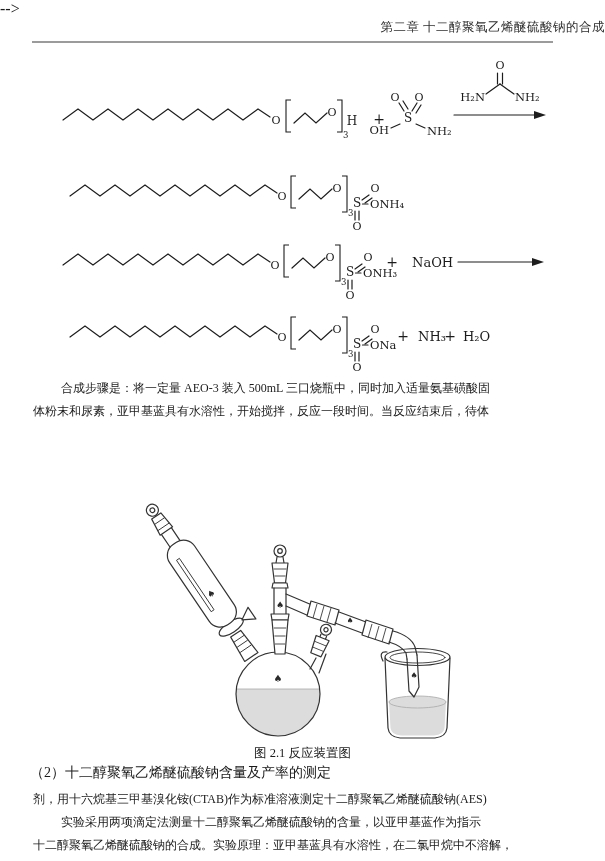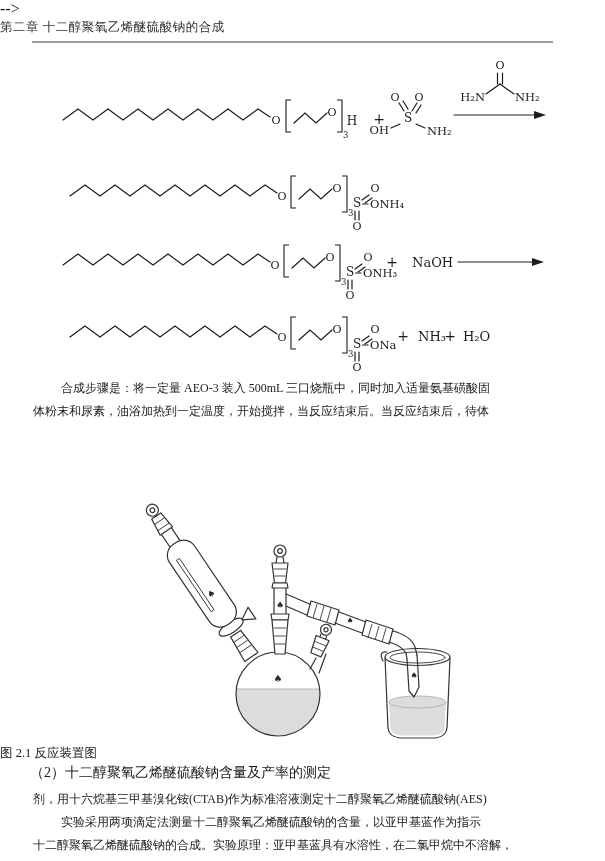--- a/index.html
+++ b/index.html
@@ -1,24 +1,24 @@
 <!DOCTYPE html>
 <html><head>
 <meta charset="utf-8">
 <style>
   html,body{margin:0;padding:0;background:#fff}
   .page{position:relative;width:605px;height:861px;background:#ffffff;overflow:hidden;
         font-family:"Liberation Serif","DejaVu Serif",serif;color:#1a1a1a}
-  .hdr{position:absolute;top:19px;left:0;width:100%;text-align:left;
+  .hdr{position:absolute;top:19px;left:0;width:100%;text-align:right;
        font-size:12.5px;color:#2e2e2e;letter-spacing:.5px}
   .rule{position:absolute;top:41px;left:32px;width:521px;height:2px;background:#9b9b9b}
   .para{position:absolute;left:33px;width:545px}
   .line{white-space:nowrap;font-size:12px;line-height:23px}
   .ind2{text-indent:28px}
-  .cap{position:absolute;top:745px;left:0;width:100%;font-size:12.5px}
+  .cap{position:absolute;top:745px;left:0;width:100%;text-align:center;font-size:12.5px}
   .head2{position:absolute;top:764px;left:16px;width:545px;font-size:14px;white-space:nowrap;text-indent:14px}
   .schem{position:absolute}
   svg text{fill:#1b1b1b;font-family:"DejaVu Serif","DejaVu Sans",serif}
   .atom{font-size:11px;text-anchor:middle}
   .atom12{font-size:12px;text-anchor:middle}
   .sub{font-size:8.5px}
   .grp{font-size:11.5px}
   .end{text-anchor:end}
   .plus{font-size:14px;text-anchor:middle}
   .rtx{font-size:13px}
@@ -155,21 +155,21 @@
     </g>
     <text x="373" y="30" class="plus">+</text>
     <text x="388" y="30" class="rtx">NH₃</text>
     <text x="420" y="30" class="plus">+</text>
     <text x="433" y="30" class="rtx">H₂O</text>
   </svg>
 
   
   <div class="para" style="top:377px">
     <div class="line ind2">合成步骤是：将一定量 AEO-3 装入 500mL 三口烧瓶中，同时加入适量氨基磺酸固</div>
-    <div class="line">体粉末和尿素，油浴加热到一定温度，开始搅拌，当反应结束后。当反应结束后，待体</div>
+    <div class="line">体粉末和尿素，亚甲基蓝具有水溶性，开始搅拌，反应一段时间。当反应结束后，待体</div>
   </div>
 
   
   <svg class="schem" style="left:112px;top:484px" width="400" height="262" viewBox="0 0 400 262">
 
     <g>
       <path class="liq" d="M124.3,205 A42,42 0 1 0 207.7,205 Z"></path>
       <path class="liqline" d="M124.3,205 L207.7,205"></path>
       <circle cx="166" cy="210" r="42" class="g"></circle>
     </g>

